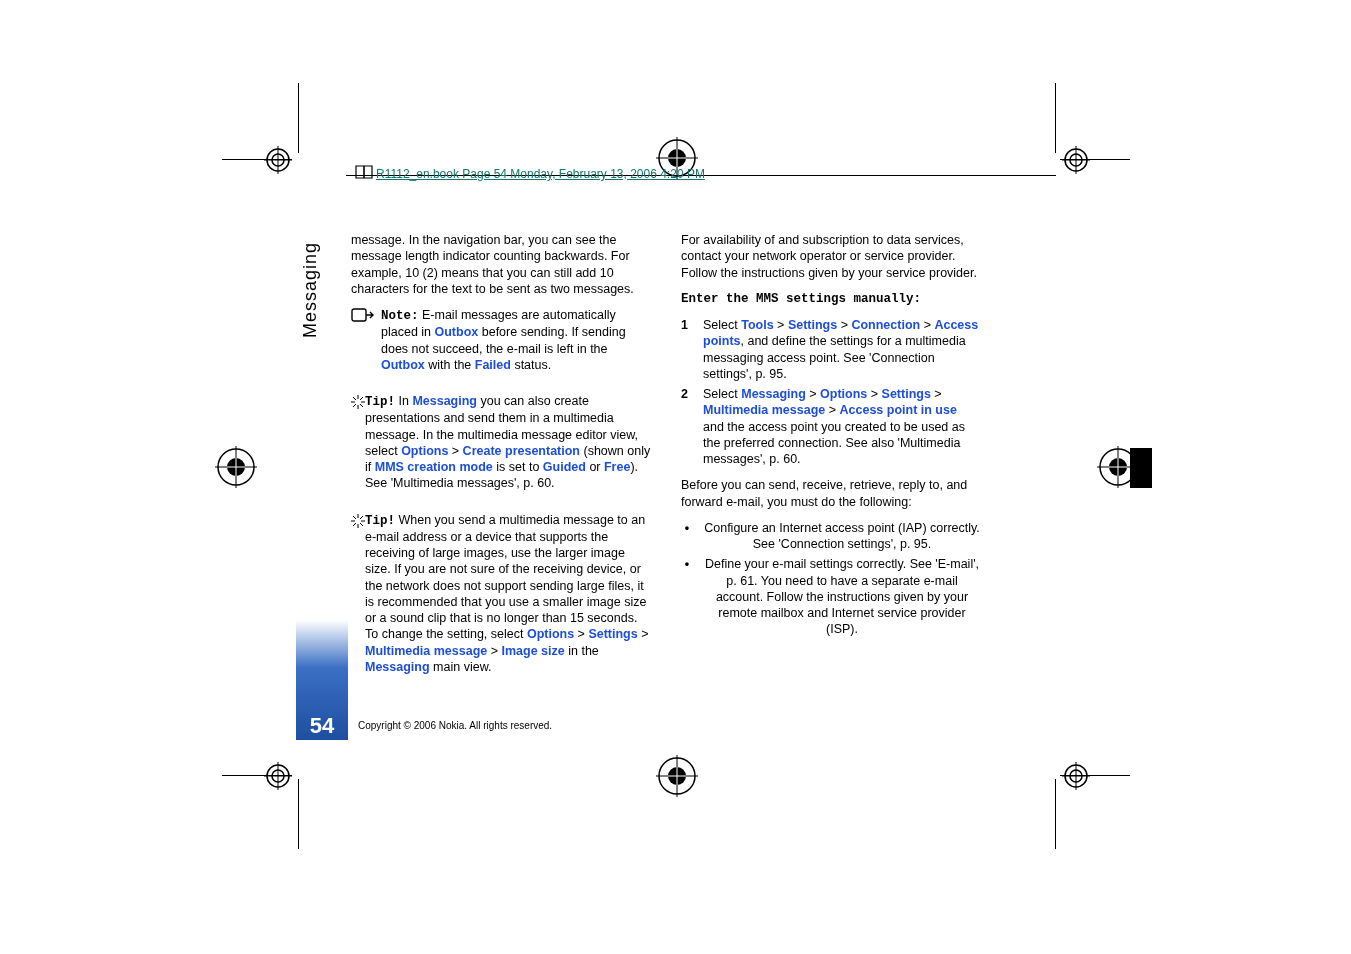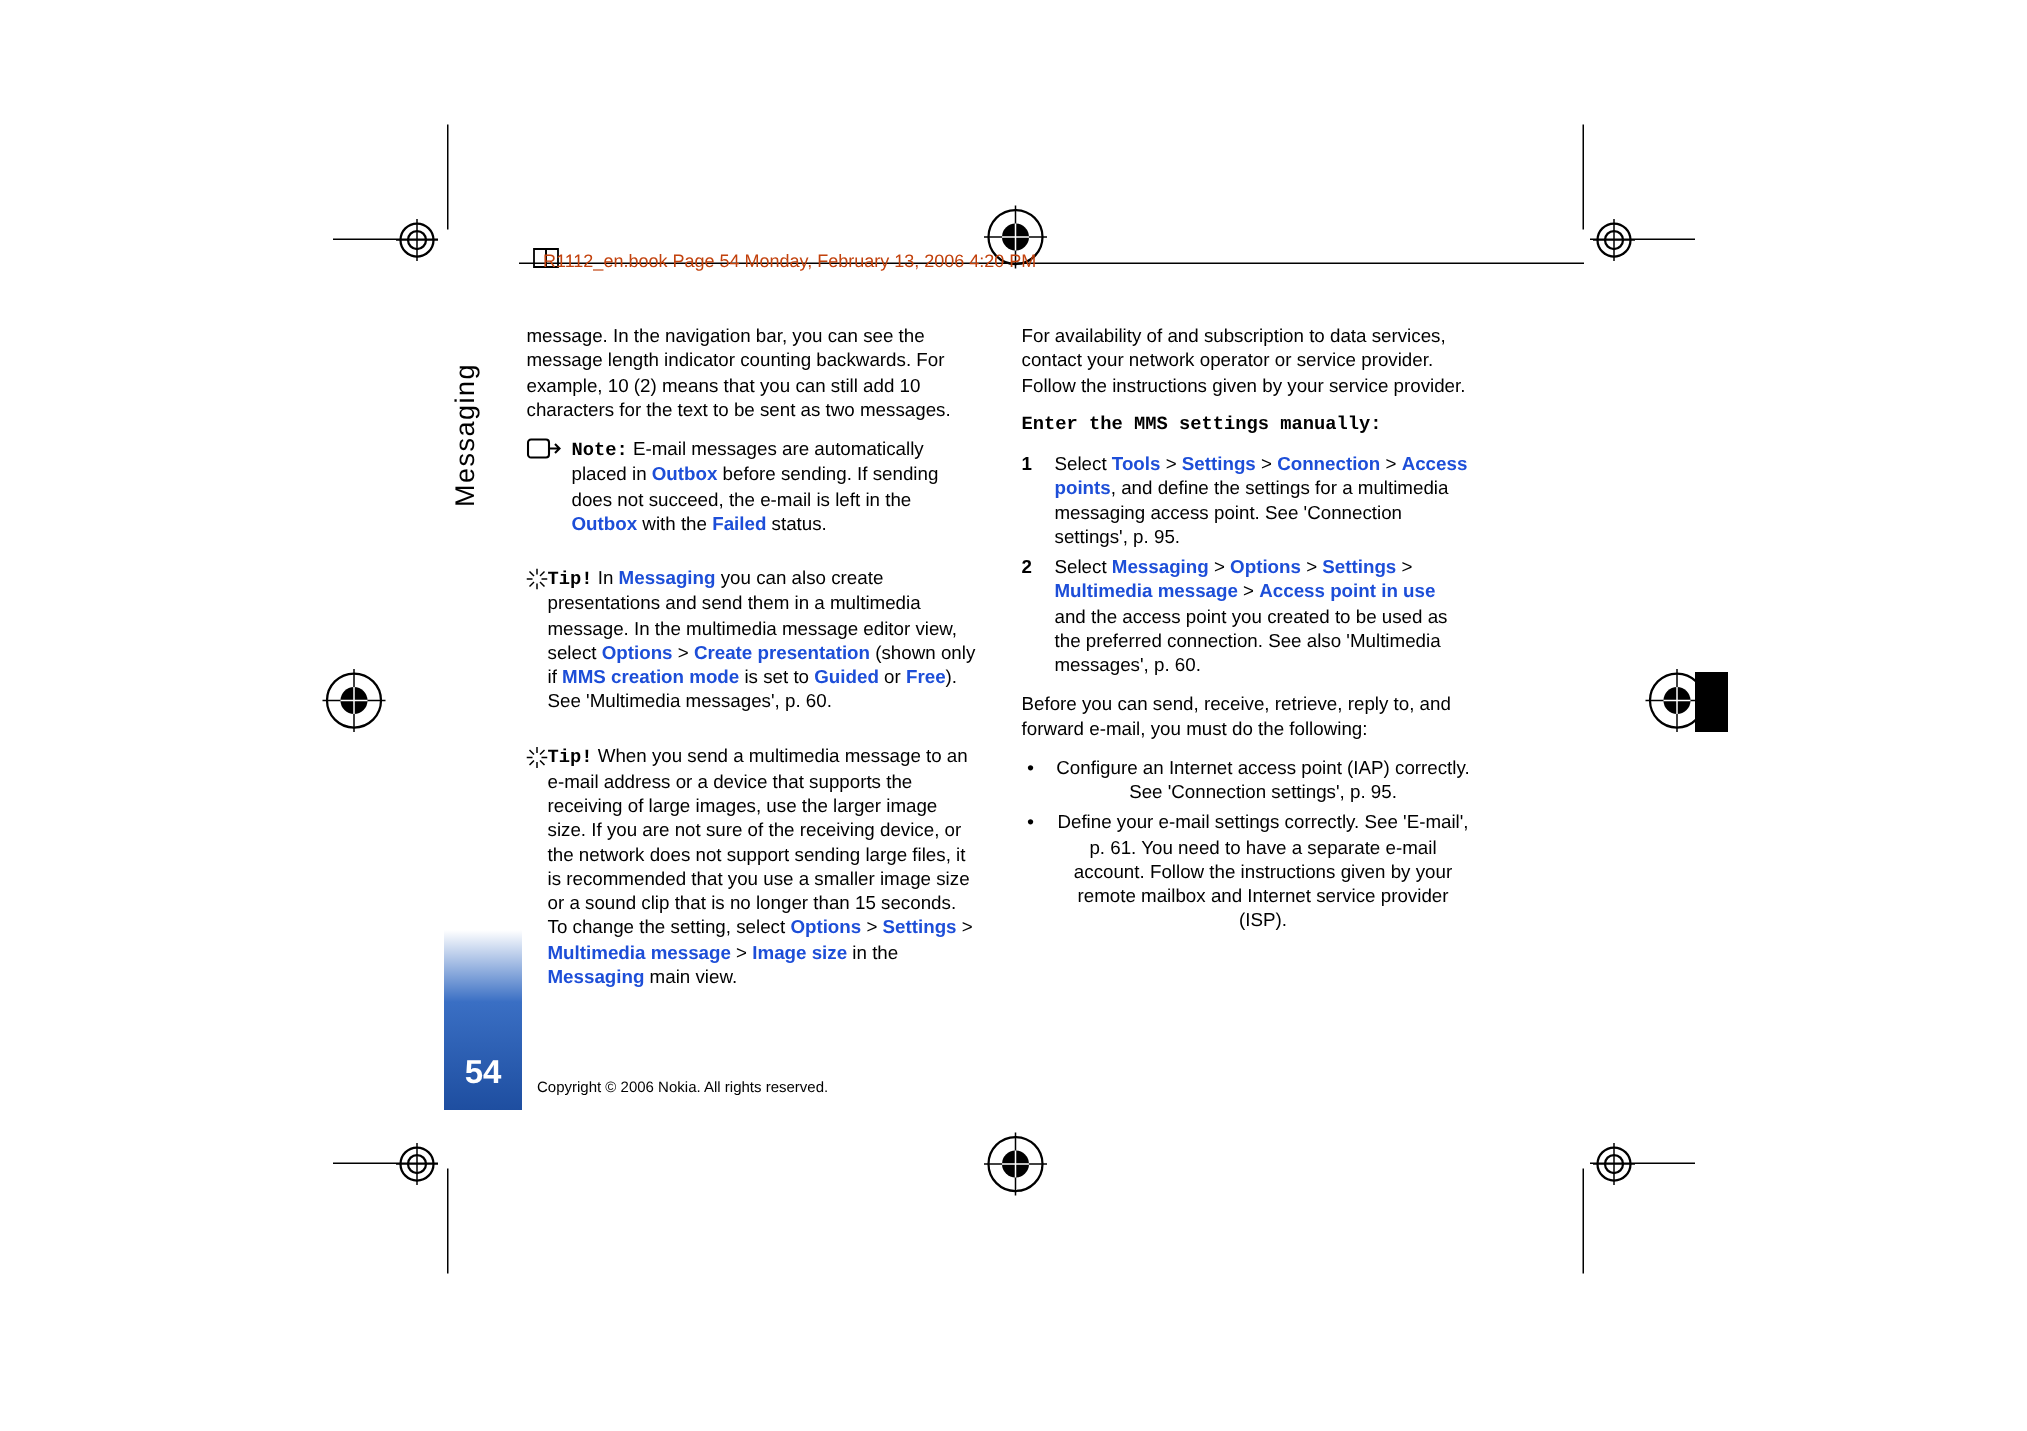--- a/index.html
+++ b/index.html
@@ -7,26 +7,26 @@
   .page { position: absolute; inset: 0; }
   .crop-h { position: absolute; height: 1px; width: 70px; background: #000; }
   .crop-v { position: absolute; width: 1px; height: 70px; background: #000; }
   .reg-circle { position: absolute; width: 28px; height: 28px; }
   .reg-circle svg { width: 28px; height: 28px; }
   .reg-large { position: absolute; width: 42px; height: 42px; }
   .reg-large svg { width: 42px; height: 42px; }
   .collation { position: absolute; width: 22px; height: 40px; background: #000; }
   .header-line { position: absolute; top: 175px; left: 346px; width: 710px; height: 1px; background: #000; }
   .header-icon { position: absolute; top: 164px; left: 354px; }
-  .header-text { position: absolute; top: 167px; left: 362px; font-size: 12px; color: #c2410c; }
-  .content { position: absolute; top: 216px; left: 351px; width: 640px; display: flex; gap: 30px; }
+  .header-text { position: absolute; top: 167px; left: 376px; font-size: 12px; color: #0f766e; text-decoration: underline; }
+  .content { position: absolute; top: 232px; left: 351px; width: 640px; display: flex; gap: 30px; }
   .col { width: 300px; font-size: 12.5px; line-height: 1.3; color: #000; }
   .col p, .col ol, .col ul { margin-bottom: 10px; }
   .sidebar-label { position: absolute; top: 238px; left: 300px; width: 20px; height: 100px; writing-mode: vertical-rl; transform: rotate(180deg); font-size: 18px; color: #000; letter-spacing: 1px; }
-  .gradient-block { position: absolute; left: 296px; top: 620px; width: 52px; height: 120px; background: linear-gradient(to bottom, #ffffff, #3a6fc4 40%, #1e4ea0); color: #fff; display: flex; align-items: flex-end; justify-content: center; padding-bottom: 12px; font-size: 22px; font-weight: bold; }
+  .gradient-block { position: absolute; left: 296px; top: 620px; width: 52px; height: 120px; background: linear-gradient(to bottom, #ffffff, #3a6fc4 40%, #1e4ea0); color: #fff; display: flex; align-items: flex-end; justify-content: center; padding-bottom: 1px; font-size: 22px; font-weight: bold; }
   .copyright { position: absolute; top: 720px; left: 358px; font-size: 10px; color: #000; }
   .link { color: #1d4ed8; font-weight: bold; }
   h3 { font-size: 18px; font-weight: bold; margin-bottom: 10px; font-family: Tahoma, Verdana, sans-serif; }
   .note-row { display: flex; align-items: flex-start; gap: 6px; margin-bottom: 10px; }
   .note-icon { flex: 0 0 24px; height: 18px; margin-top: 1px; }
   .tip-row { display: flex; align-items: flex-start; gap: 0; margin-bottom: 10px; }
   .tip-icon { flex: 0 0 14px; height: 14px; margin-top: 2px; }
   ol.steps { list-style: none; padding-left: 0; }
   ol.steps li { display: flex; gap: 10px; margin-bottom: 4px; }
   ol.steps li .num { font-weight: bold; flex: 0 0 12px; }

